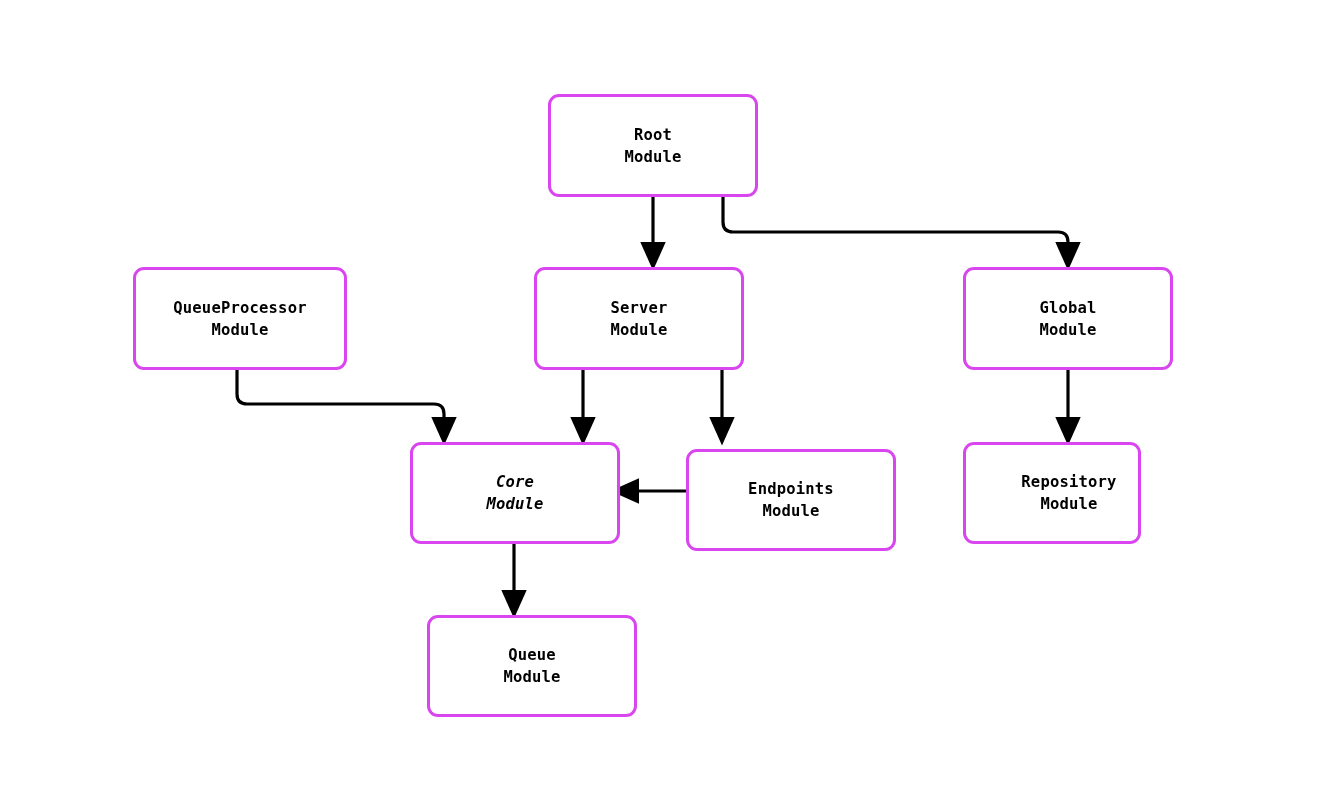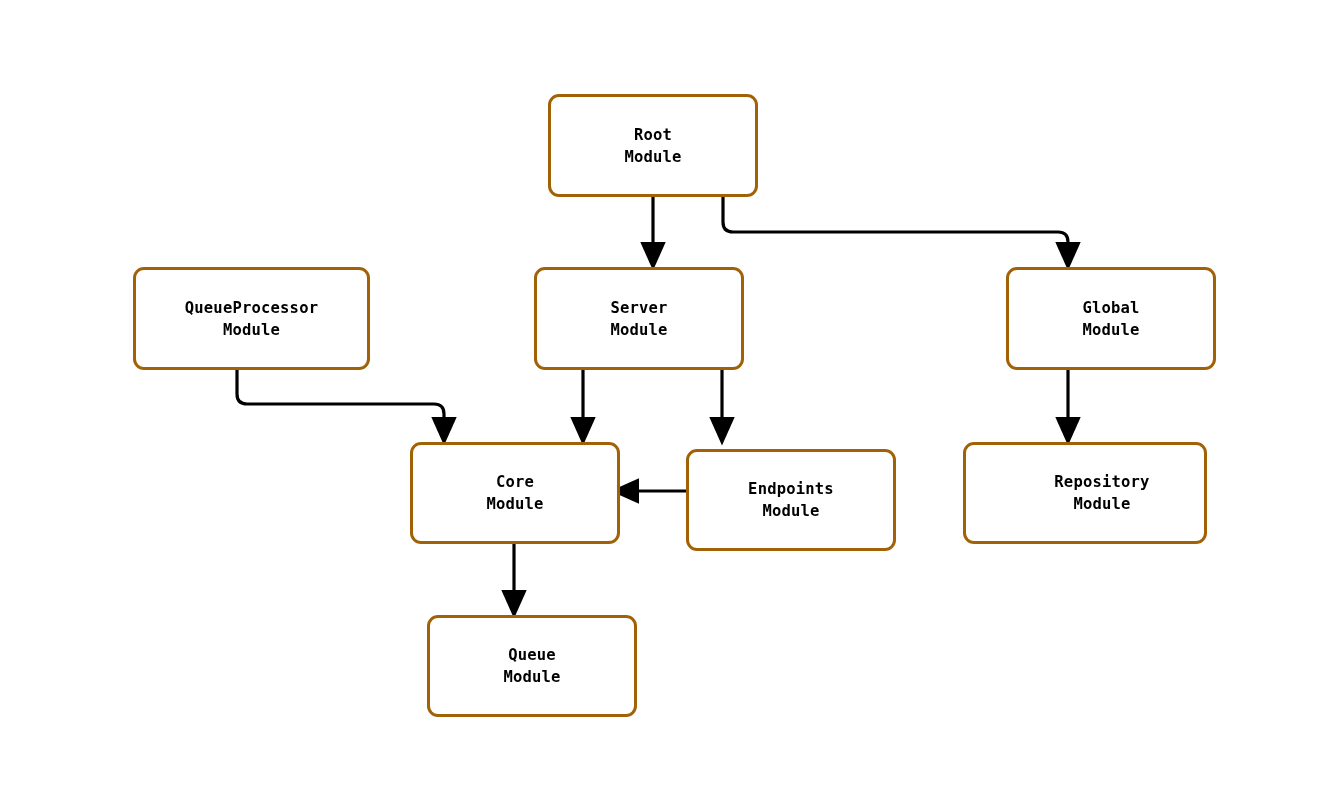--- a/index.html
+++ b/index.html
@@ -24,21 +24,21 @@
     position: absolute;
     left: 0;
     top: 0;
     width: 1337px;
     height: 809px;
   }
   .node {
     position: absolute;
     box-sizing: border-box;
     background: #ffffff;
-    border: 3px solid #a16207;
+    border: 3px solid #d946ef;
     border-radius: 11px;
     display: flex;
     flex-direction: column;
     align-items: center;
     justify-content: center;
     z-index: 2;
   }
   .node-label {
     font-family: "DejaVu Sans Mono", "Liberation Mono", monospace;
     font-size: 15.5px;
@@ -80,46 +80,46 @@
 
       <path d="M 514 544 L 514 593" marker-end="url(#arrowhead)"></path>
     </g>
   </svg>
 
   <div class="node" style="left:548px; top:94px; width:210px; height:103px;">
     <div class="node-label">Root
 Module</div>
   </div>
 
-  <div class="node" style="left:133px; top:267px; width:237px; height:103px;justify-content:center;">
+  <div class="node" style="left:133px; top:267px; width:214px; height:103px;justify-content:center;">
     <div class="node-label">QueueProcessor
 Module</div>
   </div>
 
   <div class="node" style="left:534px; top:267px; width:210px; height:103px;">
     <div class="node-label">Server
 Module</div>
   </div>
 
-  <div class="node" style="left:1006px; top:267px; width:210px; height:103px;">
+  <div class="node" style="left:963px; top:267px; width:210px; height:103px;">
     <div class="node-label">Global
 Module</div>
   </div>
 
-  <div class="node" style="left:410px; top:442px; width:210px; height:102px;">
+  <div class="node" style="left:410px; top:442px; width:210px; height:102px;font-style:italic;">
     <div class="node-label">Core
 Module</div>
   </div>
 
   <div class="node" style="left:686px; top:449px; width:210px; height:102px;">
     <div class="node-label">Endpoints
 Module</div>
   </div>
 
-  <div class="node" style="left:963px; top:442px; width:244px; height:102px;padding-left:34px;">
+  <div class="node" style="left:963px; top:442px; width:178px; height:102px;padding-left:34px;">
     <div class="node-label">Repository
 Module</div>
   </div>
 
   <div class="node" style="left:410px; top:615px; width:210px; height:102px;margin-left:17px;">
     <div class="node-label">Queue
 Module</div>
   </div>
 
 </div>

